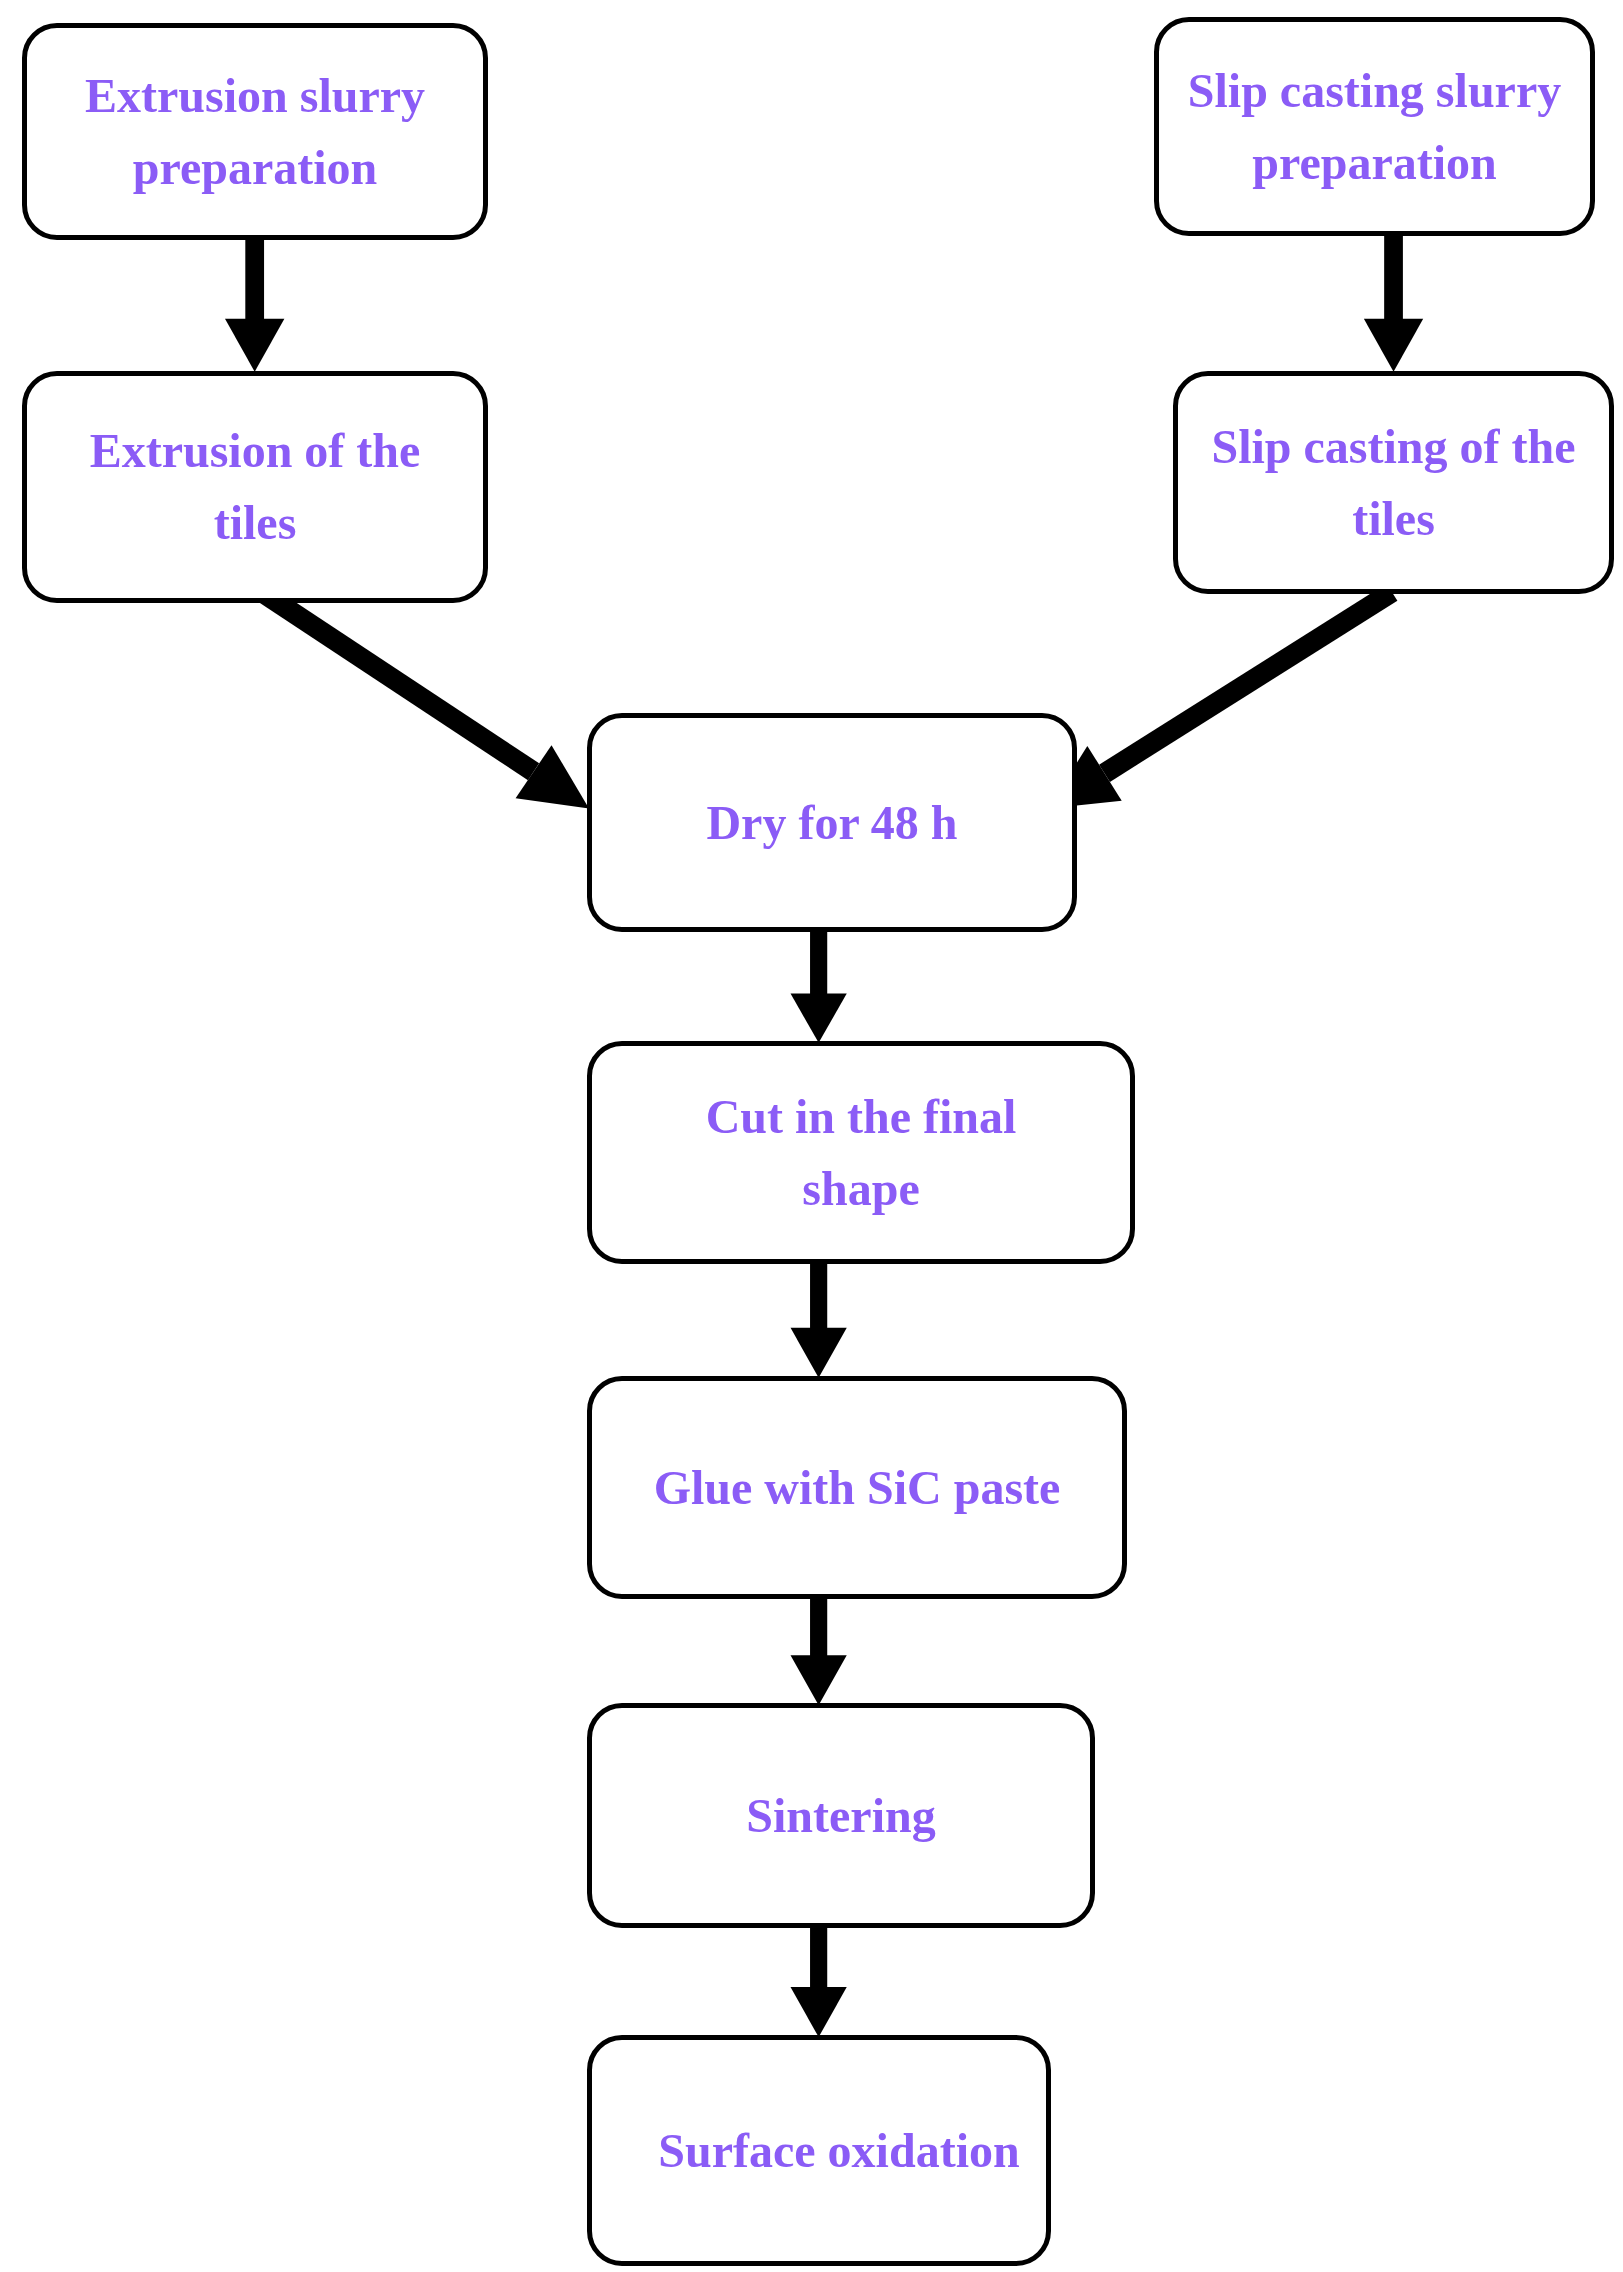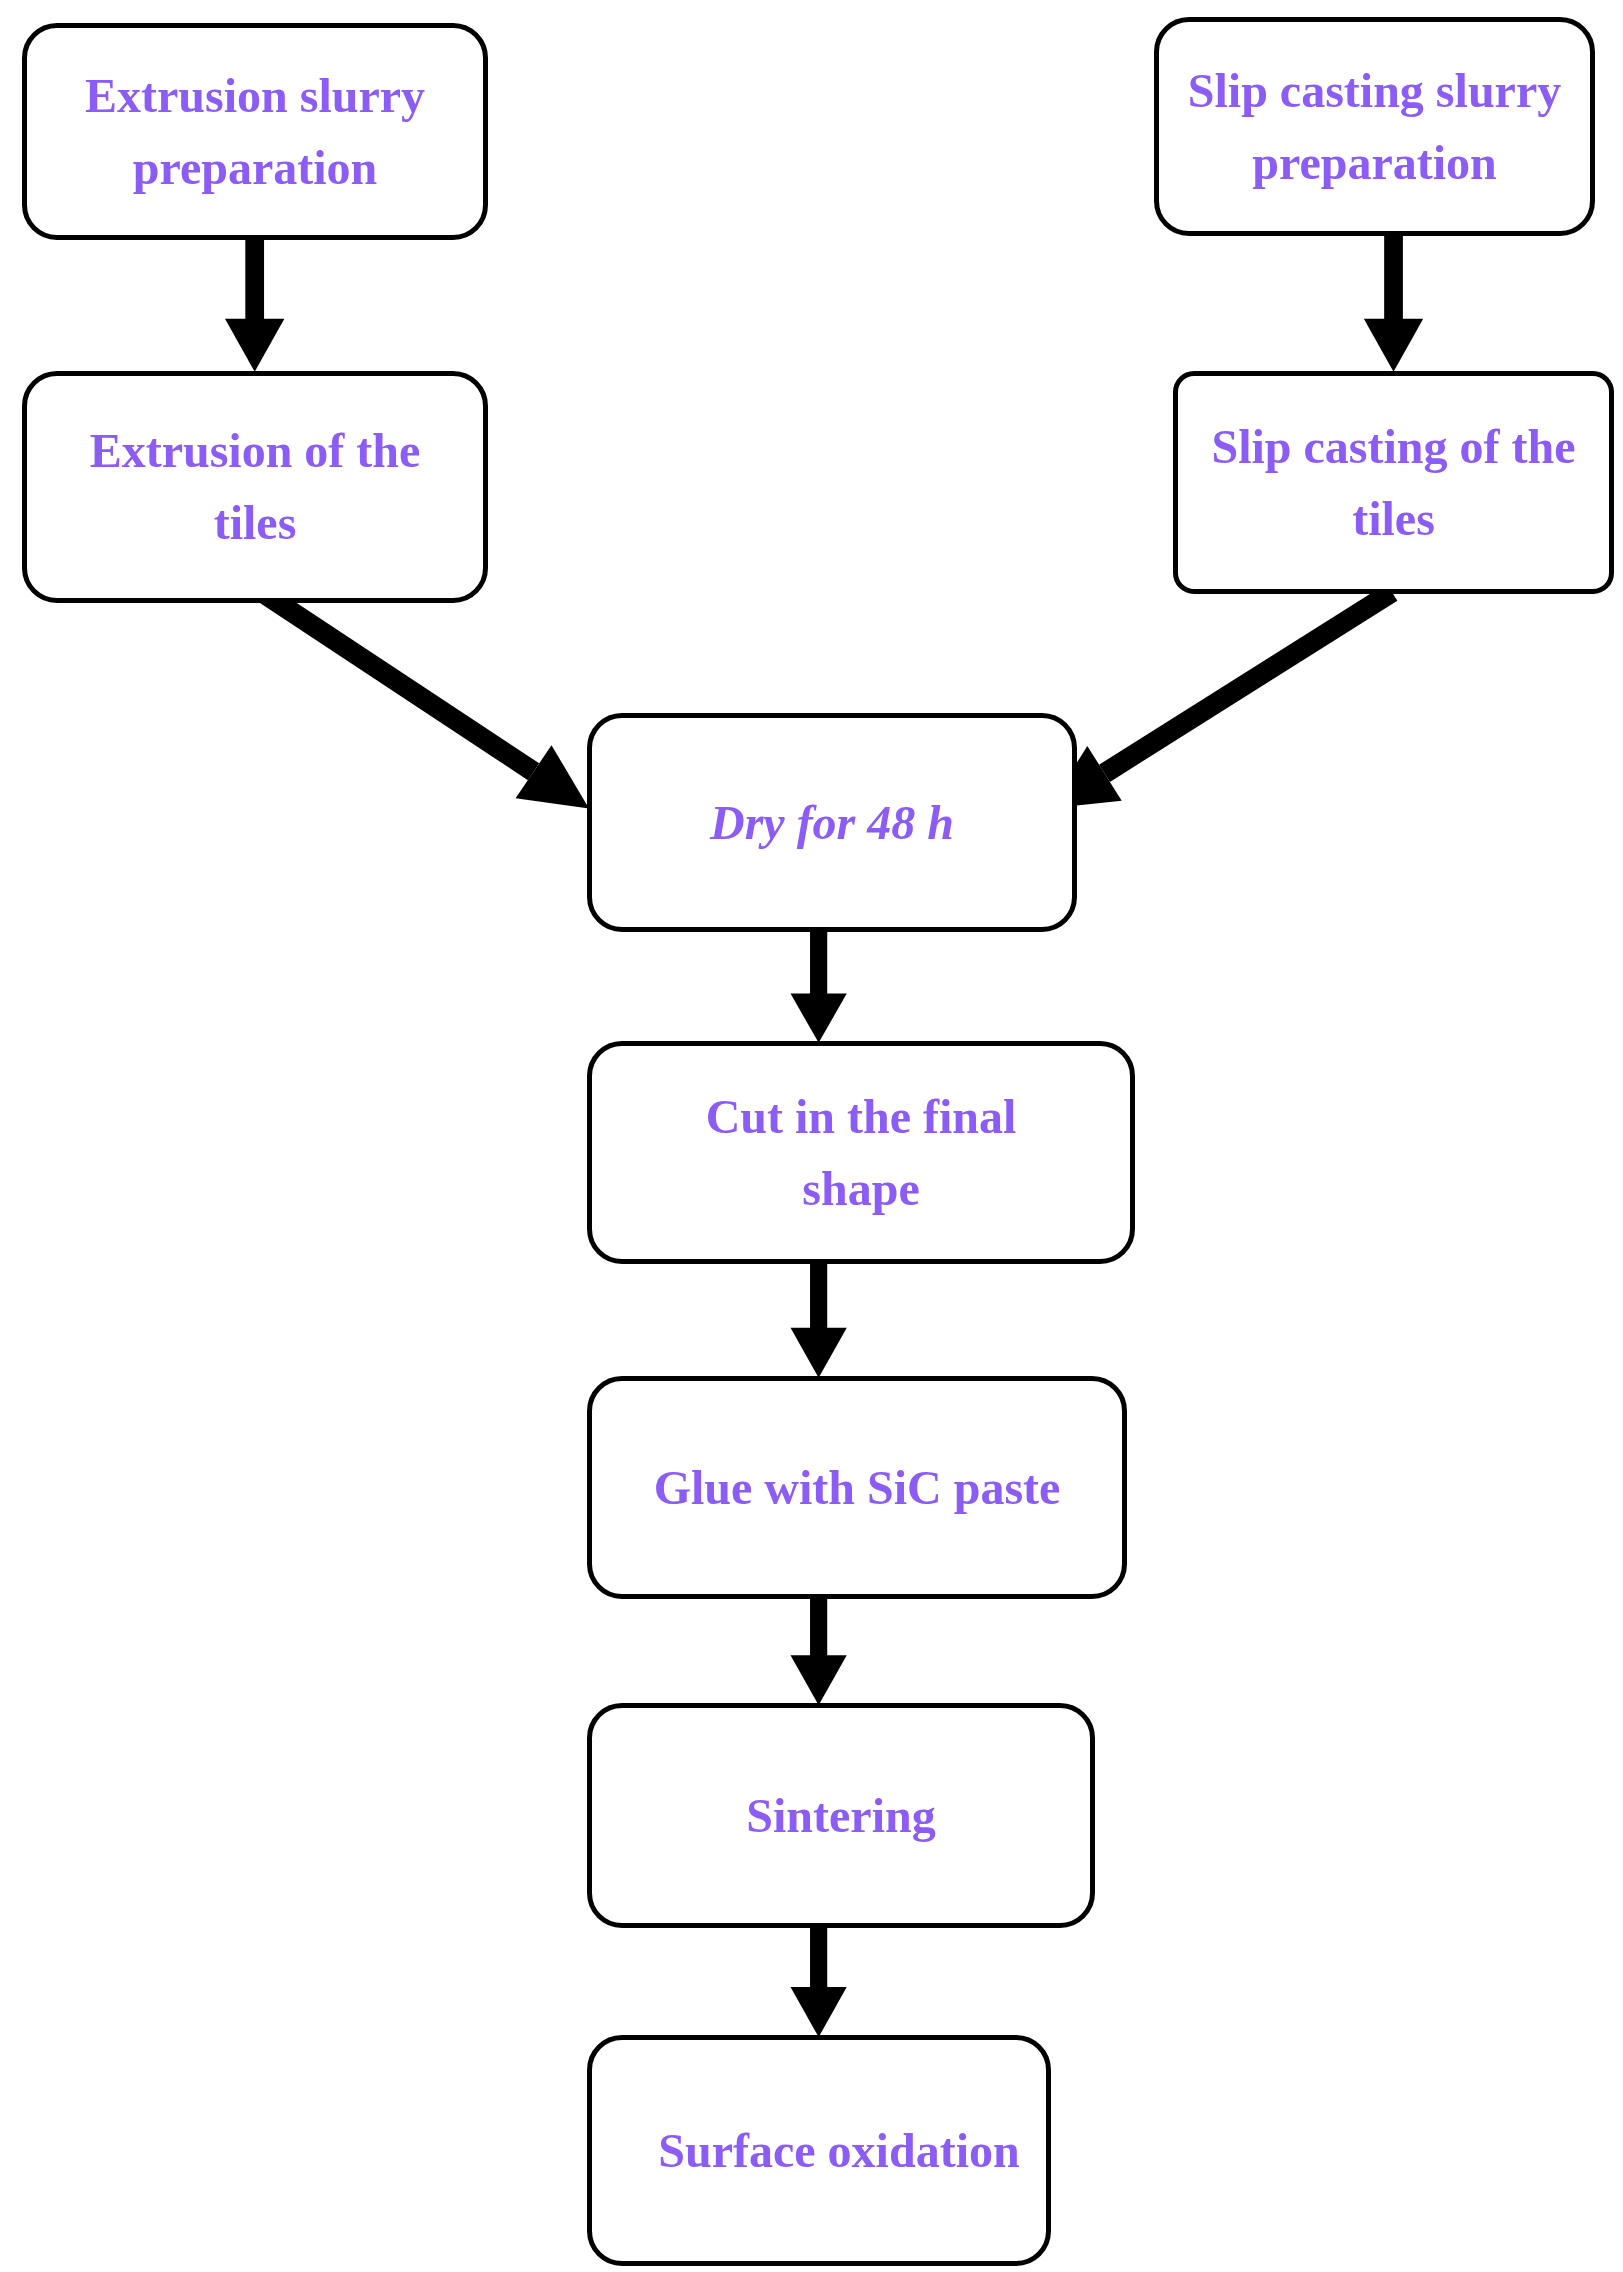--- a/index.html
+++ b/index.html
@@ -36,22 +36,22 @@
     font-size: 48px;
     line-height: 1.5;
     color: #8b5cf6;
   }
   .node .line { display: block; white-space: nowrap; }
 
   
   #n-extrusion-slurry { left: 22px;   top: 23.4px;   width: 466px; height: 217px; }
   #n-slip-slurry      { left: 1154px; top: 17px;   width: 441px; height: 219px; }
   #n-extrusion-tiles  { left: 22px;   top: 371px;  width: 466px; height: 232px; }
-  #n-slip-cups        { left: 1173px; top: 371px;  width: 441px; height: 223px; border-radius: 21px; }
-  #n-dry              { left: 587px;  top: 713px;  width: 490px; height: 219px; font-style: italic; }
+  #n-slip-cups        { left: 1173px; top: 371px;  width: 441px; height: 223px; }
+  #n-dry              { left: 587px;  top: 713px;  width: 490px; height: 219px; }
   #n-cut              { left: 587px;  top: 1041px; width: 548px; height: 223px; }
   #n-glue             { left: 587px;  top: 1376px; width: 540px; height: 223px; }
   #n-sintering        { left: 587px;  top: 1703px; width: 508px; height: 225px; }
   #n-surface          { left: 587px;  top: 2035px; width: 464px; height: 231px; padding-left: 40px; }
 
   .shaft { stroke: #000000; fill: none; }
   .head  { fill: #000000; stroke: none; }
 </style>
 </head>
 <body>

